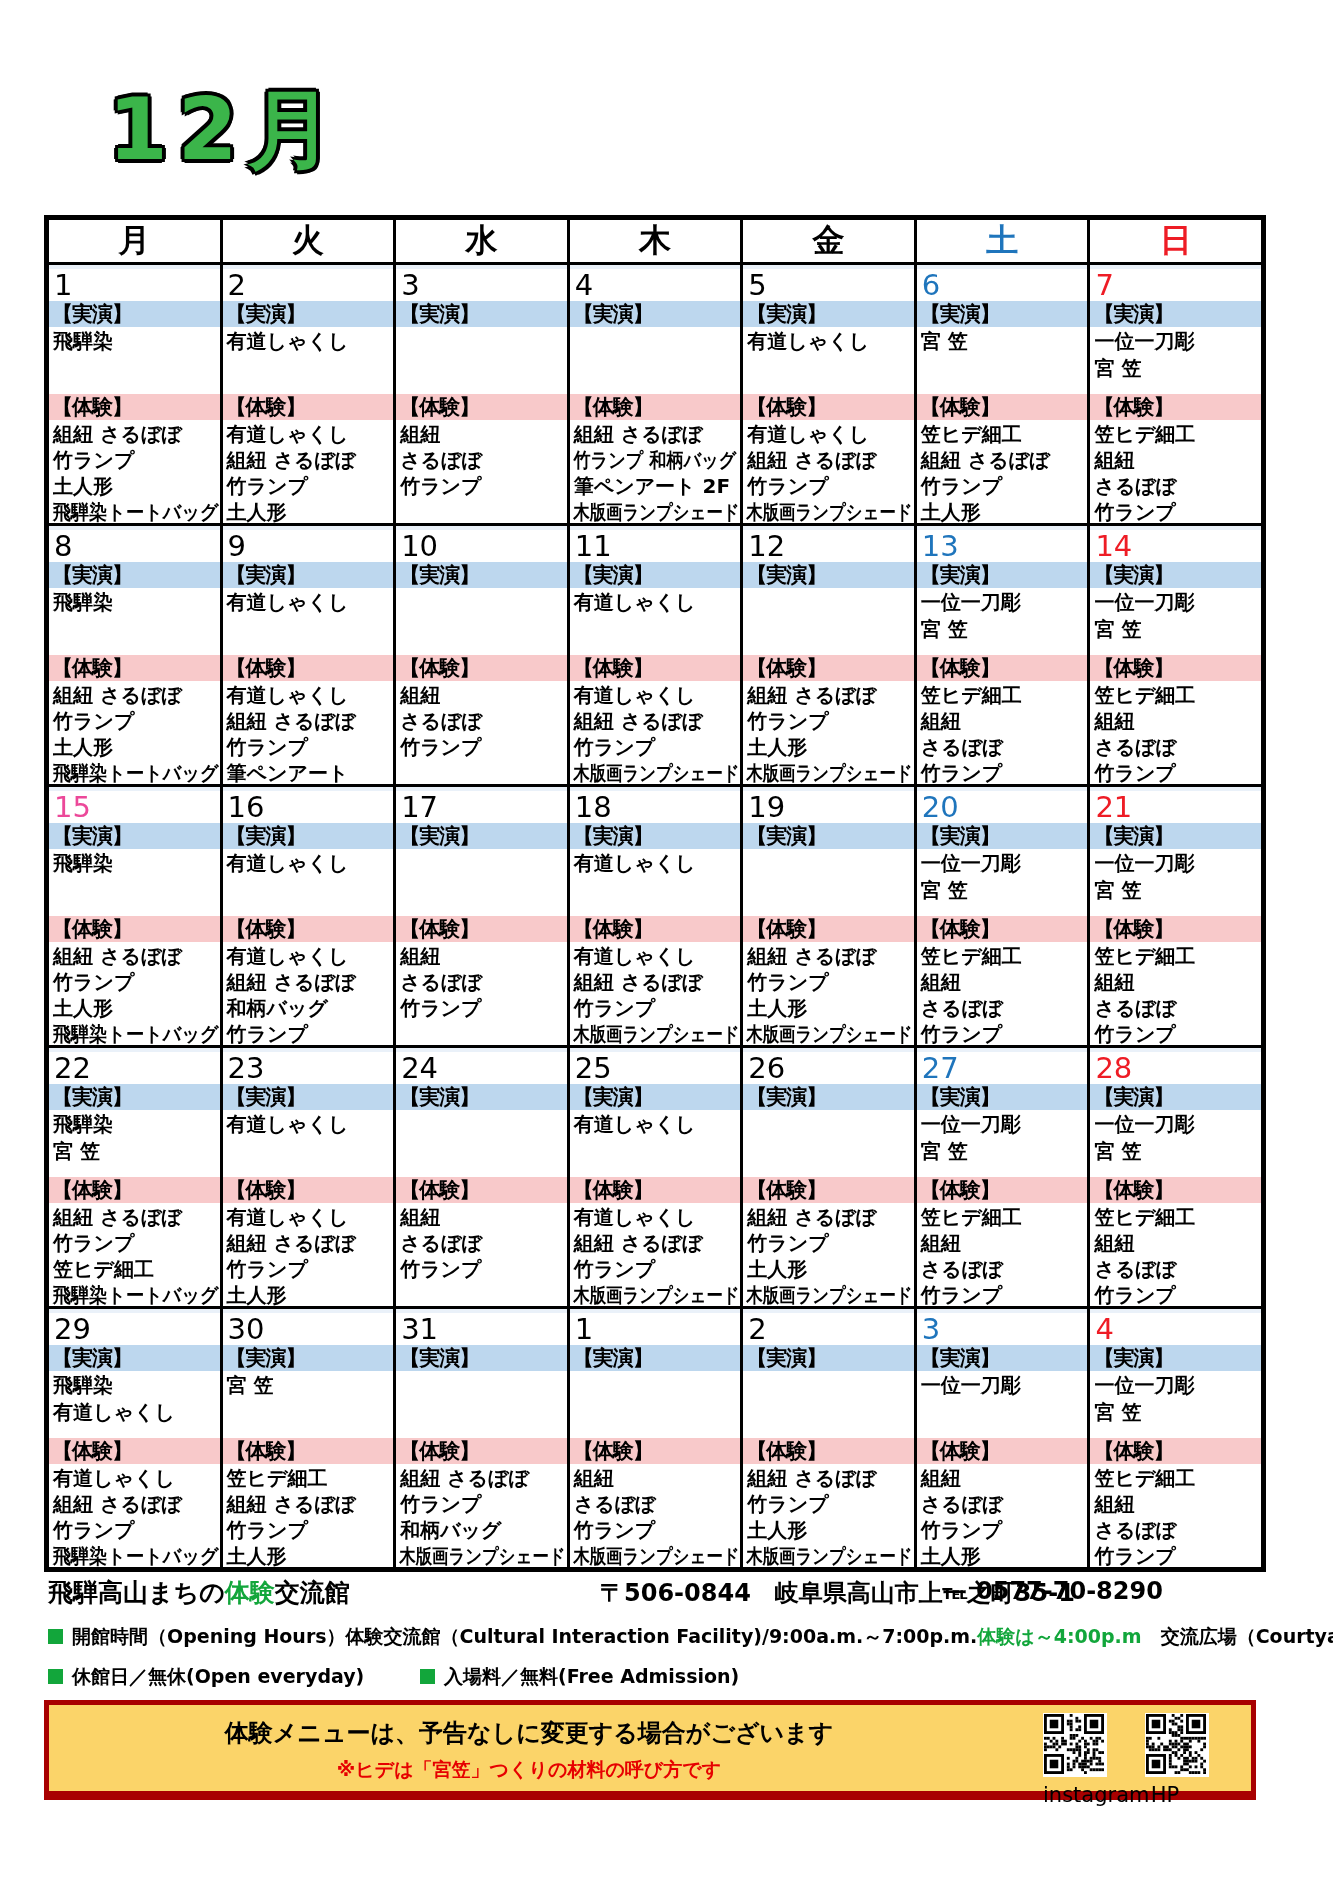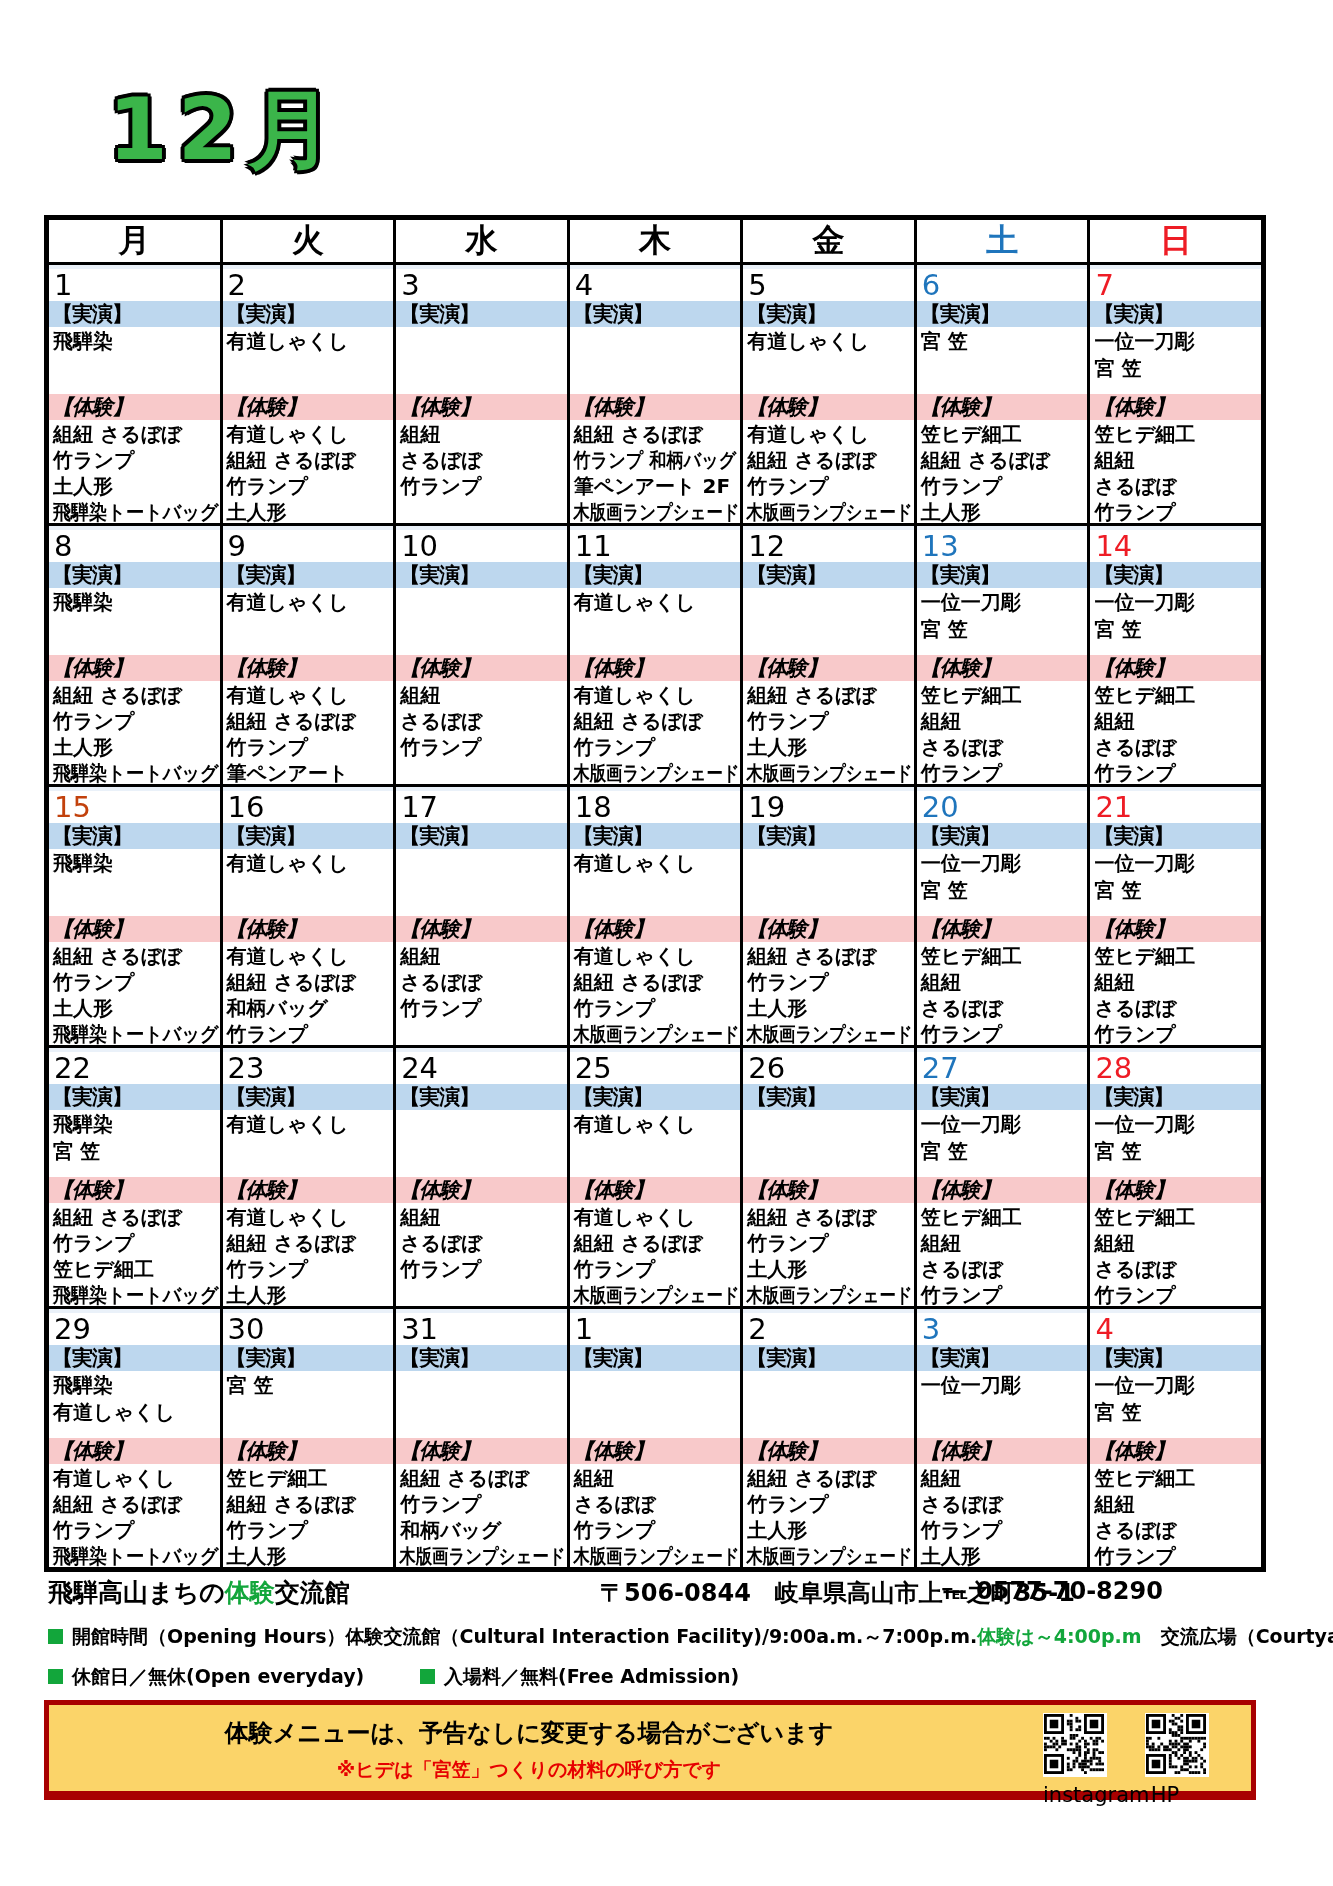--- a/index.html
+++ b/index.html
@@ -17,21 +17,21 @@
   .calendar{position:absolute;left:44px;top:215px;width:1212px;
             display:grid;grid-template-columns:repeat(7,1fr);
             grid-template-rows:42px repeat(5,258px);
             gap:3px;background:#000;border:5px solid #000;box-sizing:content-box;}
   .wd{background:#fff;display:flex;align-items:center;justify-content:center;
       font-size:32px;font-weight:700;}
   .cell{background:#fff;overflow:hidden;border-top:4px solid #eaf1f9;box-sizing:border-box;}
   .day-num{height:32px;line-height:32px;font-size:29px;padding-left:5px;font-weight:400;}
   .sec-bar{height:26px;line-height:26px;font-size:21px;font-weight:700;padding-left:3px;letter-spacing:-1px;}
   .demo-bar{background:var(--demo-bar);}
-  .taiken-bar{background:var(--taiken-bar);font-style:italic;}
+  .taiken-bar{background:var(--taiken-bar);}
   .demo-items{height:66px;padding-top:1px;}
   .taiken-items{height:103px;padding-top:1px;}
   .item{font-size:20px;font-weight:700;line-height:26px;padding-left:4px;
         white-space:nowrap;transform-origin:left center;}
   .demo-items .item{line-height:27px;}
 
   
   .f-line{position:absolute;white-space:nowrap;}
   .facility{top:1576px;left:48px;font-size:25px;font-weight:700;}
   .facility .hl{color:var(--accent-green);}
@@ -274,21 +274,21 @@
     <div class="sec-bar taiken-bar">【体験】</div>
     <div class="taiken-items">
           <div class="item">笠ヒデ細工</div>
           <div class="item">組紐</div>
           <div class="item">さるぼぼ</div>
           <div class="item">竹ランプ</div>
         </div>
   </div>
 
   <div class="cell">
-    <div class="day-num" style="color: #c2410c;">15</div>
+    <div class="day-num" style="color: #ec4899;">15</div>
     <div class="sec-bar demo-bar">【実演】</div>
     <div class="demo-items">
           <div class="item">飛騨染</div>
         </div>
     <div class="sec-bar taiken-bar">【体験】</div>
     <div class="taiken-items">
           <div class="item">組紐 さるぼぼ</div>
           <div class="item">竹ランプ</div>
           <div class="item">土人形</div>
           <div class="item" style="transform: scaleX(0.911);">飛騨染トートバッグ</div>

